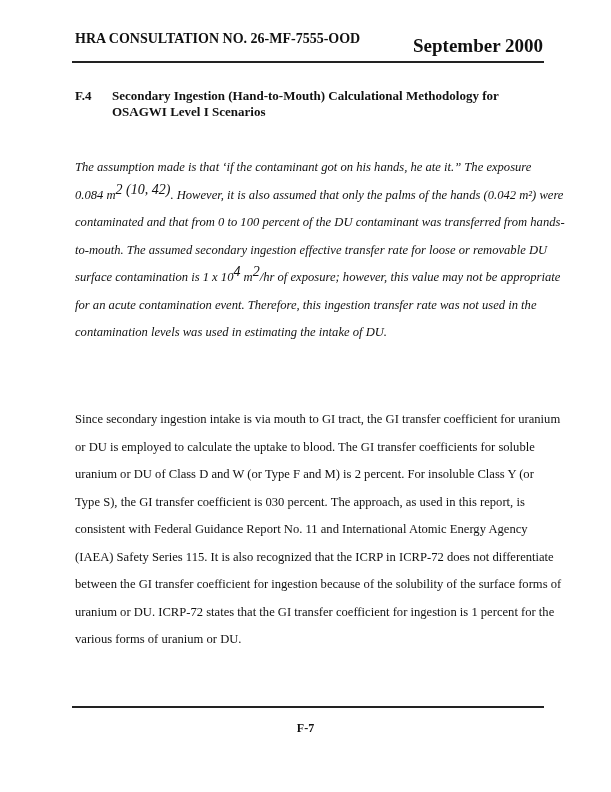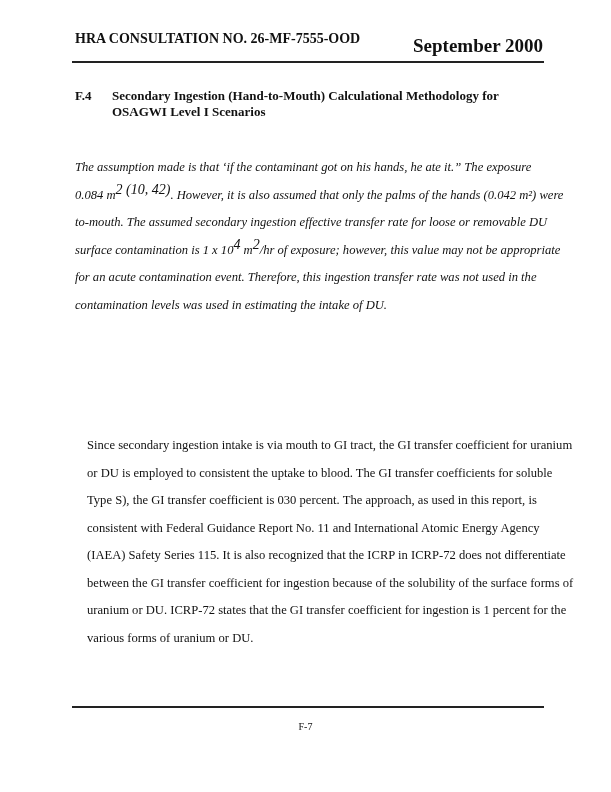--- a/index.html
+++ b/index.html
@@ -10,50 +10,52 @@
   .header .right { position:absolute; right:2px; top:4px; font-weight:bold; font-size:19px; }
   .rule { position:absolute; left:72px; width:472px; height:2px; background:#222; }
   .rule.top { top:61px; }
   .rule.bottom { top:706px; }
   .section { position:absolute; left:75px; top:88px; width:470px; font-weight:bold; font-size:13px; line-height:16px; }
   .section .num { position:absolute; left:0; top:0; }
   .section .title { position:absolute; left:37px; top:0; width:430px; }
   .para { position:absolute; left:75px; width:475px; font-size:12.6px; line-height:27.5px; }
   .para .line { display:block; white-space:nowrap; }
   .p1 { top:154px;font-style:italic; }
-  .p2 { top:432px;margin-left:12px; }
+  .p2 { top:406px; }
   sup { font-size:14px; line-height:0; vertical-align:5px; }
-  .footer { position:absolute; top:721px; left:0; width:611px; text-align:center; font-weight:normal; font-size:10px; }
+  .footer { position:absolute; top:721px; left:0; width:611px; text-align:center; font-weight:bold; font-size:12px; }
 </style>
 </head>
 <body>
 
 <div class="header">
   <span class="left">HRA CONSULTATION NO. 26-MF-7555-OOD</span>
   <span class="right">September 2000</span>
 </div>
 <div class="rule top"></div>
 
 <div class="section">
   <span class="num">F.4</span>
   <span class="title">Secondary Ingestion (Hand-to-Mouth) Calculational Methodology for OSAGWI Level I Scenarios</span>
 </div>
 
 <div class="para p1">
   <span class="line">The assumption made is that ‘if the contaminant got on his hands, he ate it.”  The exposure</span>
   <span class="line"><span>0.084 m</span><sup>2 (10, 42)</sup><span>.  However, it is also assumed that only the palms of the hands (0.042 m²) were</span></span>
+  <span class="line">contaminated and that from 0 to 100 percent of the DU contaminant was transferred from hands-</span>
   <span class="line">to-mouth.  The assumed secondary ingestion effective transfer rate for loose or removable DU</span>
   <span class="line"><span>surface contamination is 1 x 10</span><sup>4</sup><span> m</span><sup>2</sup><span>/hr of exposure; however, this value may not be appropriate</span></span>
   <span class="line">for an acute contamination event.  Therefore, this ingestion transfer rate was not used in the</span>
   <span class="line">contamination levels was used in estimating the intake of DU.</span>
 </div>
 
 <div class="para p2">
   <span class="line">Since secondary ingestion intake is via mouth to GI tract, the GI transfer coefficient for uranium</span>
-  <span class="line">or DU is employed to consistent the uptake to blood.  The GI transfer coefficients for soluble</span>
+  <span class="line">or DU is employed to calculate the uptake to blood.  The GI transfer coefficients for soluble</span>
+  <span class="line">uranium or DU of Class D and W (or Type F and M) is 2 percent.  For insoluble Class Y (or</span>
   <span class="line">Type S), the GI transfer coefficient is 030 percent.  The approach, as used in this report, is</span>
   <span class="line">consistent with Federal Guidance Report No. 11 and International Atomic Energy Agency</span>
   <span class="line">(IAEA) Safety Series 115.  It is also recognized that the ICRP in ICRP-72 does not differentiate</span>
   <span class="line">between the GI transfer coefficient for ingestion because of the solubility of the surface forms of</span>
   <span class="line">uranium or DU.  ICRP-72 states that the GI transfer coefficient for ingestion is 1 percent for the</span>
   <span class="line">various forms of uranium or DU.</span>
 </div>
 
 <div class="rule bottom"></div>
 <div class="footer">F-7</div>

